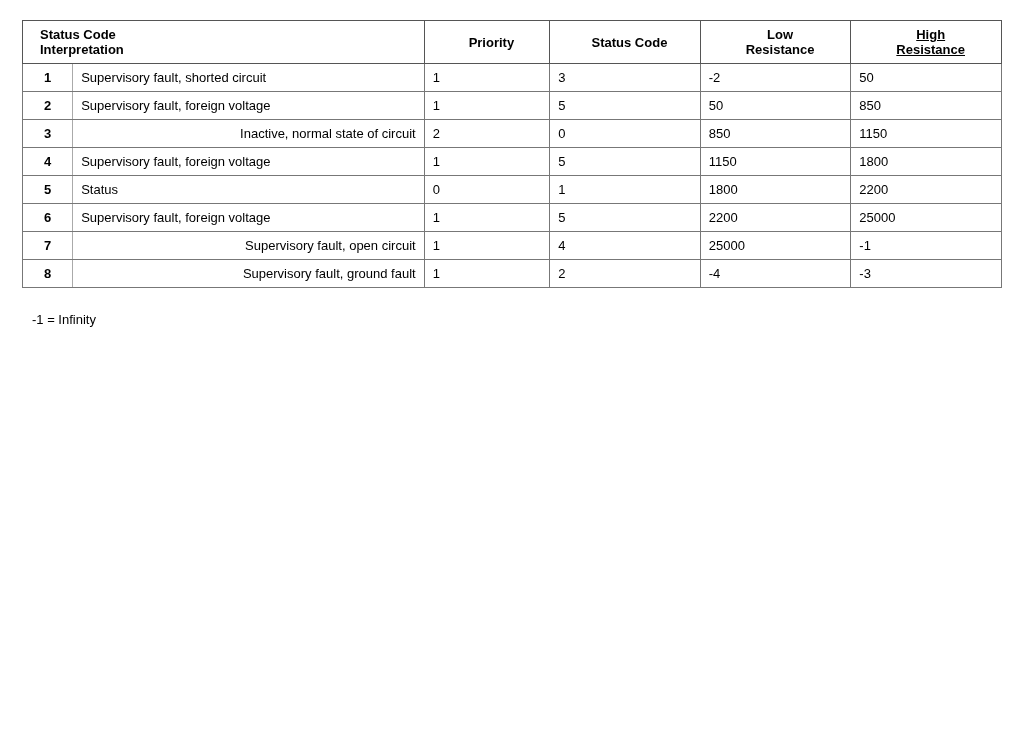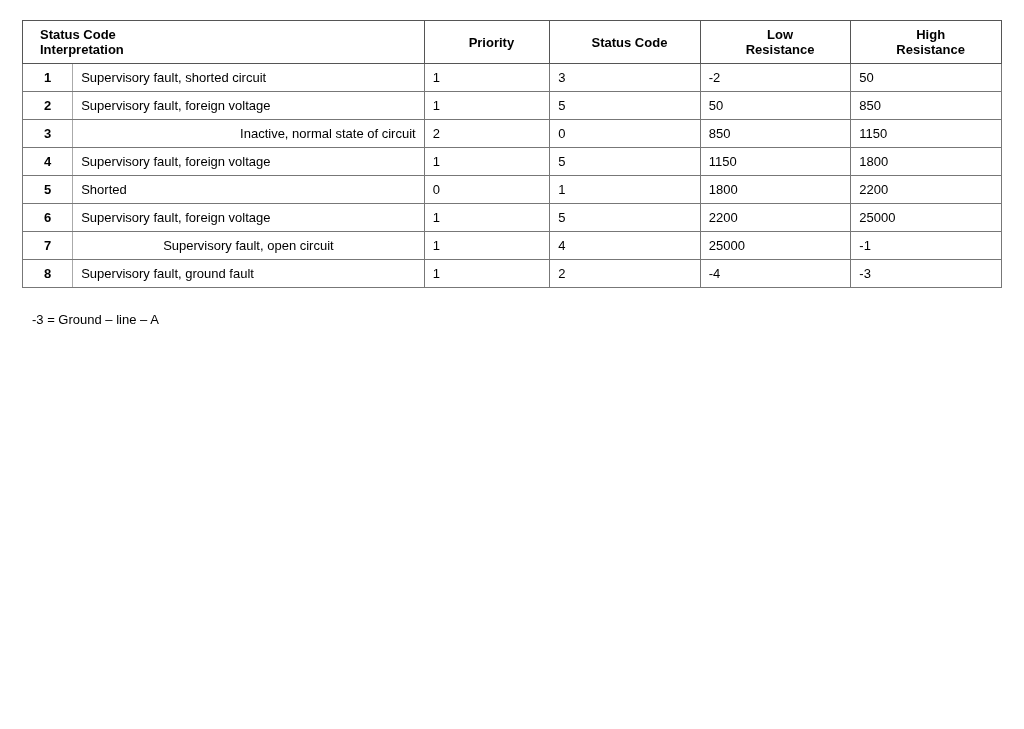--- a/index.html
+++ b/index.html
@@ -100,21 +100,21 @@
 <div class="table-container">
   <table>
     <thead>
       <tr>
         <th colspan="2" class="col-interpretation" style="white-space: pre-line; border-right: 1.5px solid #555;">Status Code
 Interpretation</th>
         <th class="col-priority">Priority</th>
         <th class="col-status-code" style="white-space: pre-line;">Status Code</th>
         <th class="col-low-res" style="white-space: pre-line;">Low
 Resistance</th>
-        <th class="col-high-res" style="white-space: pre-line;">High
+        <th class="col-high-res" style="white-space: pre-line; text-decoration: underline;">High
 Resistance</th>
       </tr>
     </thead>
     <tbody id="table-body">
     <tr>
           <td class="row-num" style="font-weight: bold; width: 4%;">1</td>
           <td class="row-desc" style="text-align: left; width: 28%;">Supervisory fault, shorted circuit</td>
           <td>1</td>
           <td>3</td>
           <td>-2</td>
@@ -139,49 +139,49 @@
         <tr>
           <td class="row-num" style="font-weight: bold; width: 4%;">4</td>
           <td class="row-desc" style="text-align: left; width: 28%;">Supervisory fault, foreign voltage</td>
           <td>1</td>
           <td>5</td>
           <td>1150</td>
           <td>1800</td>
         </tr>
         <tr>
           <td class="row-num" style="font-weight: bold; width: 4%;">5</td>
-          <td class="row-desc" style="text-align: left; width: 28%;">Shorted</td>
+          <td class="row-desc" style="text-align: left; width: 28%;">Status</td>
           <td>0</td>
           <td>1</td>
           <td>1800</td>
           <td>2200</td>
         </tr>
         <tr>
           <td class="row-num" style="font-weight: bold; width: 4%;">6</td>
           <td class="row-desc" style="text-align: left; width: 28%;">Supervisory fault, foreign voltage</td>
           <td>1</td>
           <td>5</td>
           <td>2200</td>
           <td>25000</td>
         </tr>
         <tr>
           <td class="row-num" style="font-weight: bold; width: 4%;">7</td>
-          <td class="row-desc" style="text-align: center; width: 28%;">Supervisory fault, open circuit</td>
+          <td class="row-desc" style="text-align: right; width: 28%;">Supervisory fault, open circuit</td>
           <td>1</td>
           <td>4</td>
           <td>25000</td>
           <td>-1</td>
         </tr>
         <tr>
           <td class="row-num" style="font-weight: bold; width: 4%;">8</td>
-          <td class="row-desc" style="text-align: left; width: 28%;">Supervisory fault, ground fault</td>
+          <td class="row-desc" style="text-align: right; width: 28%;">Supervisory fault, ground fault</td>
           <td>1</td>
           <td>2</td>
           <td>-4</td>
           <td>-3</td>
         </tr>
       </tbody>
   </table>
 
   <div class="footnotes" id="footnotes-container">
-      <p>-3 = Ground – line – A</p>
+  <p>-1 = Infinity</p>
     </div>
 </div>
 
 </body></html>

